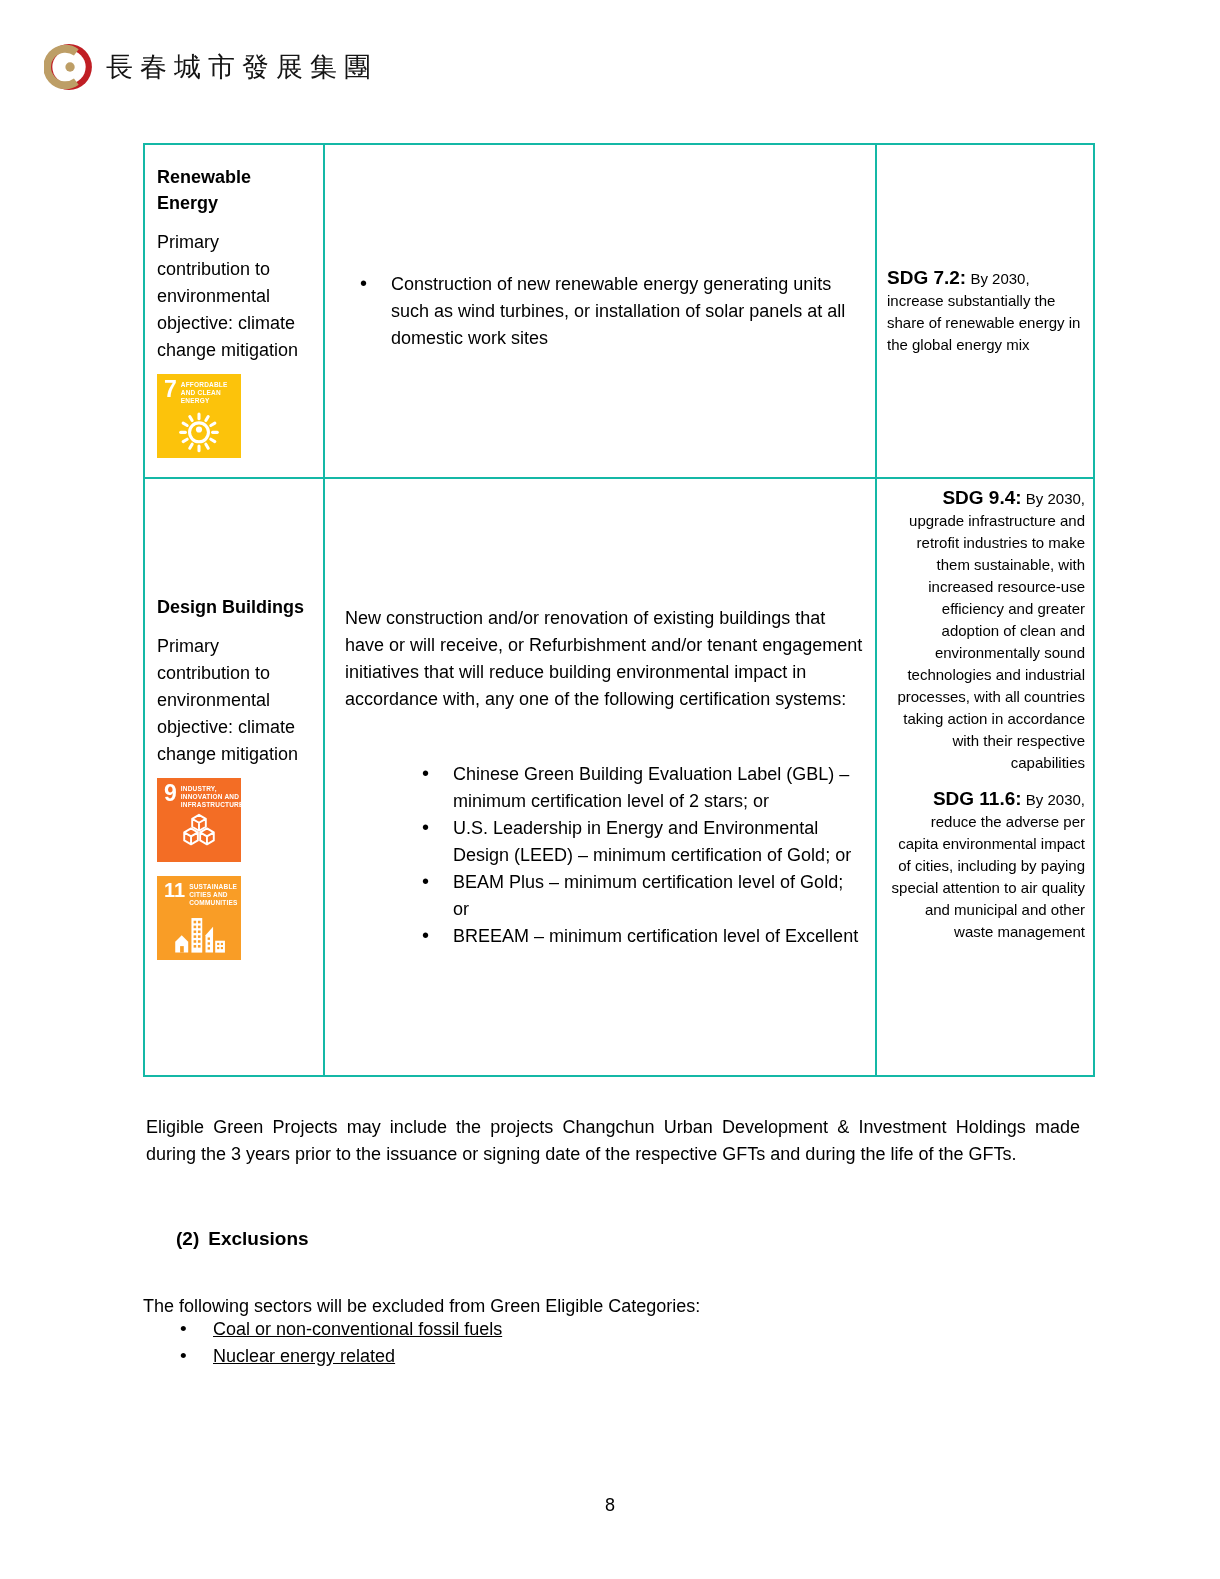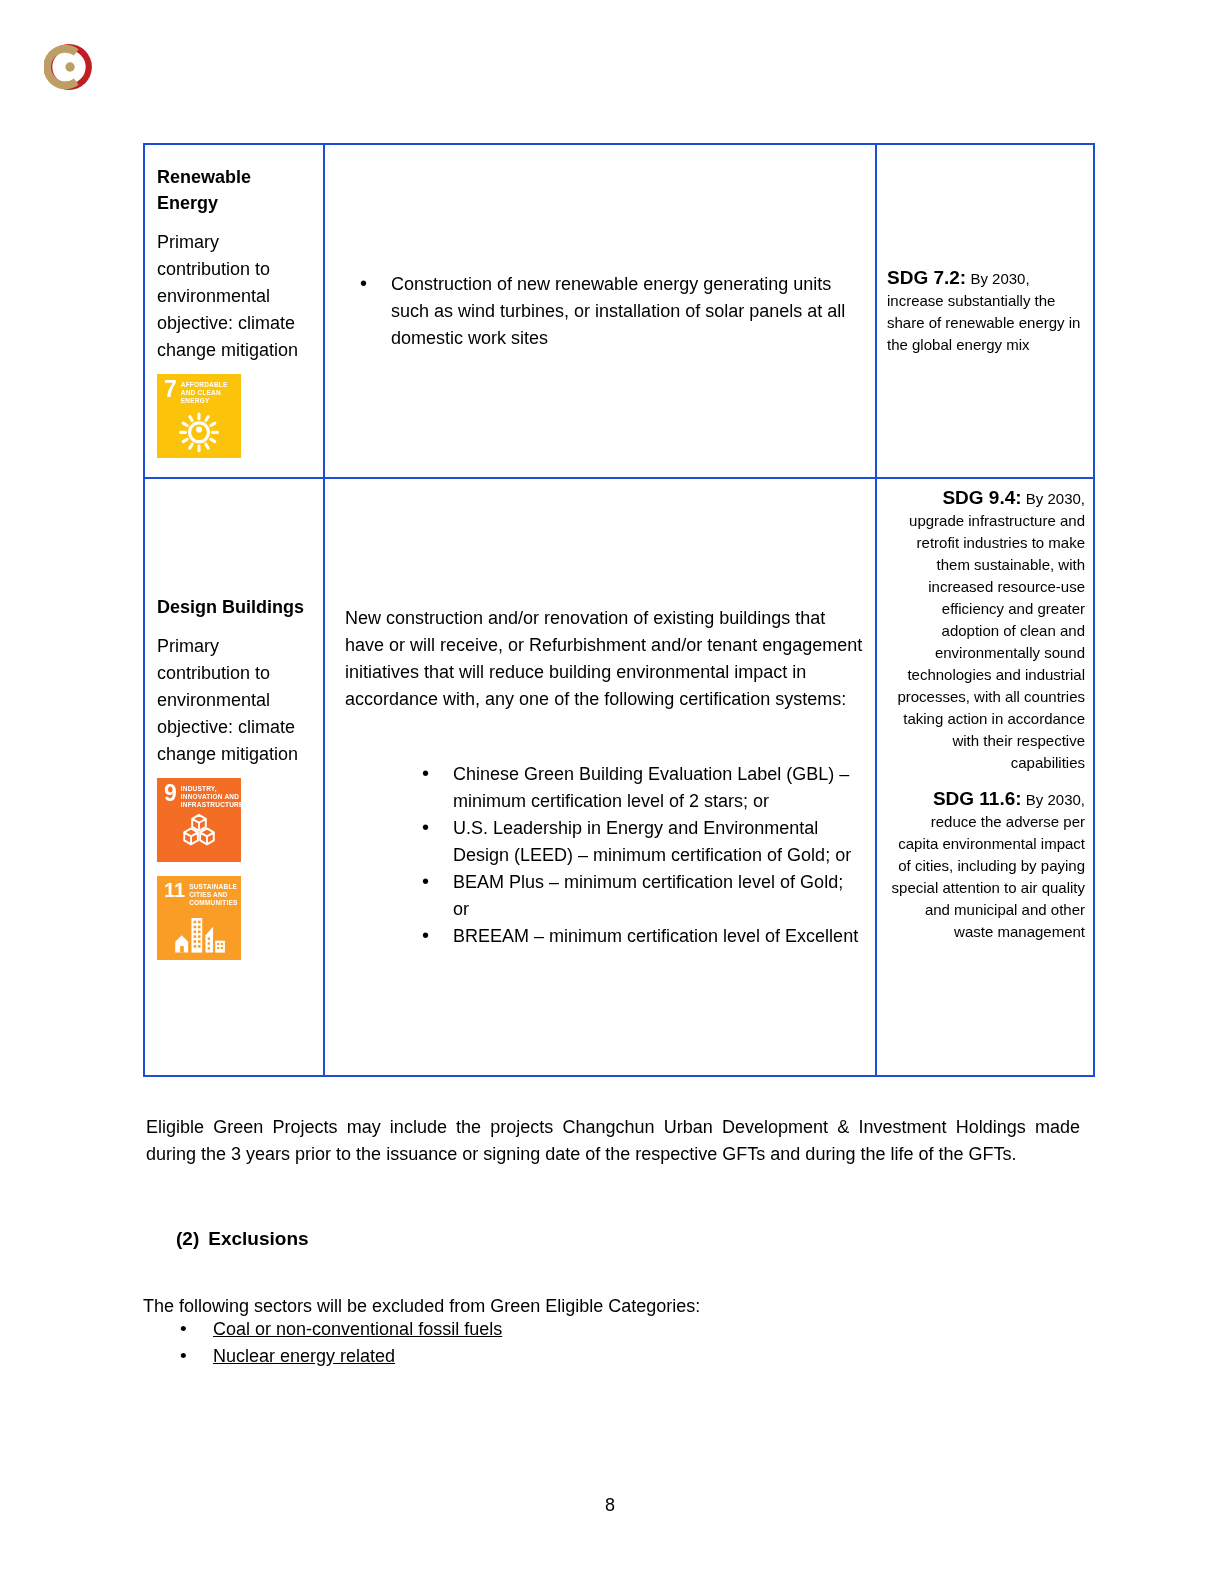--- a/index.html
+++ b/index.html
@@ -6,21 +6,21 @@
   body{
     width:1220px;height:1579px;position:relative;background:#ffffff;color:#000;
     font-family:"Liberation Sans", sans-serif;
   }
   
   .logo-row{position:absolute;top:42px;left:44px;display:flex;align-items:center;gap:12px;}
   .logo-mark{width:50px;height:50px;flex:0 0 auto;}
   .logo-text{font-size:27px;letter-spacing:7px;color:#151515;font-family:"DejaVu Sans",sans-serif;white-space:nowrap;}
   
   table.doc-table{position:absolute;top:143px;left:143px;width:950px;border-collapse:collapse;table-layout:fixed;}
-  .doc-table td{border:2px solid #1d4ed8;vertical-align:middle;padding:6px 10px;}
+  .doc-table td{border:2px solid #14b8a6;vertical-align:middle;padding:6px 10px;}
   td.cat-cell{padding-left:12px;padding-right:8px;}
   .cat-title{font-weight:bold;font-size:18px;line-height:26px;}
   .cat-sub{font-size:18px;line-height:27px;margin-top:13px;}
   .sdg-icons{margin-top:10px;display:flex;flex-direction:column;gap:14px;}
   
   .sdg-tile{width:84px;height:84px;color:#fff;overflow:hidden;display:flex;flex-direction:column;}
   .sdg-head{display:flex;gap:4px;padding:6px 4px 0 7px;align-items:flex-start;}
   .sdg-num{font-weight:bold;font-size:23px;line-height:0.85;}
   .sdg-num.two-digit{font-size:20px;}
   .sdg-label{font-weight:bold;font-size:6.5px;line-height:1.2;text-transform:uppercase;letter-spacing:.2px;padding-top:1px;}
@@ -58,20 +58,21 @@
 
 <div class="logo-row">
   <span class="logo-mark">
     <svg viewBox="0 0 48 48" width="50" height="50">
       <circle cx="24" cy="24" r="22" fill="#C01E24"></circle>
       <circle cx="24" cy="24" r="16" fill="#ffffff"></circle>
       <path d="M31,10 A17.5,17.5 0 1 0 31,38" stroke="#BD9E66" stroke-width="7.5" fill="none"></path>
       <circle cx="25" cy="24" r="4.5" fill="#BD9E66"></circle>
     </svg>
   </span>
+  <span class="logo-text">長春城市發展集團</span>
 </div>
 
 <table class="doc-table">
   <colgroup>
       <col style="width:180px">
       <col style="width:552px">
       <col style="width:218px">
     </colgroup>
 
   <tbody>

